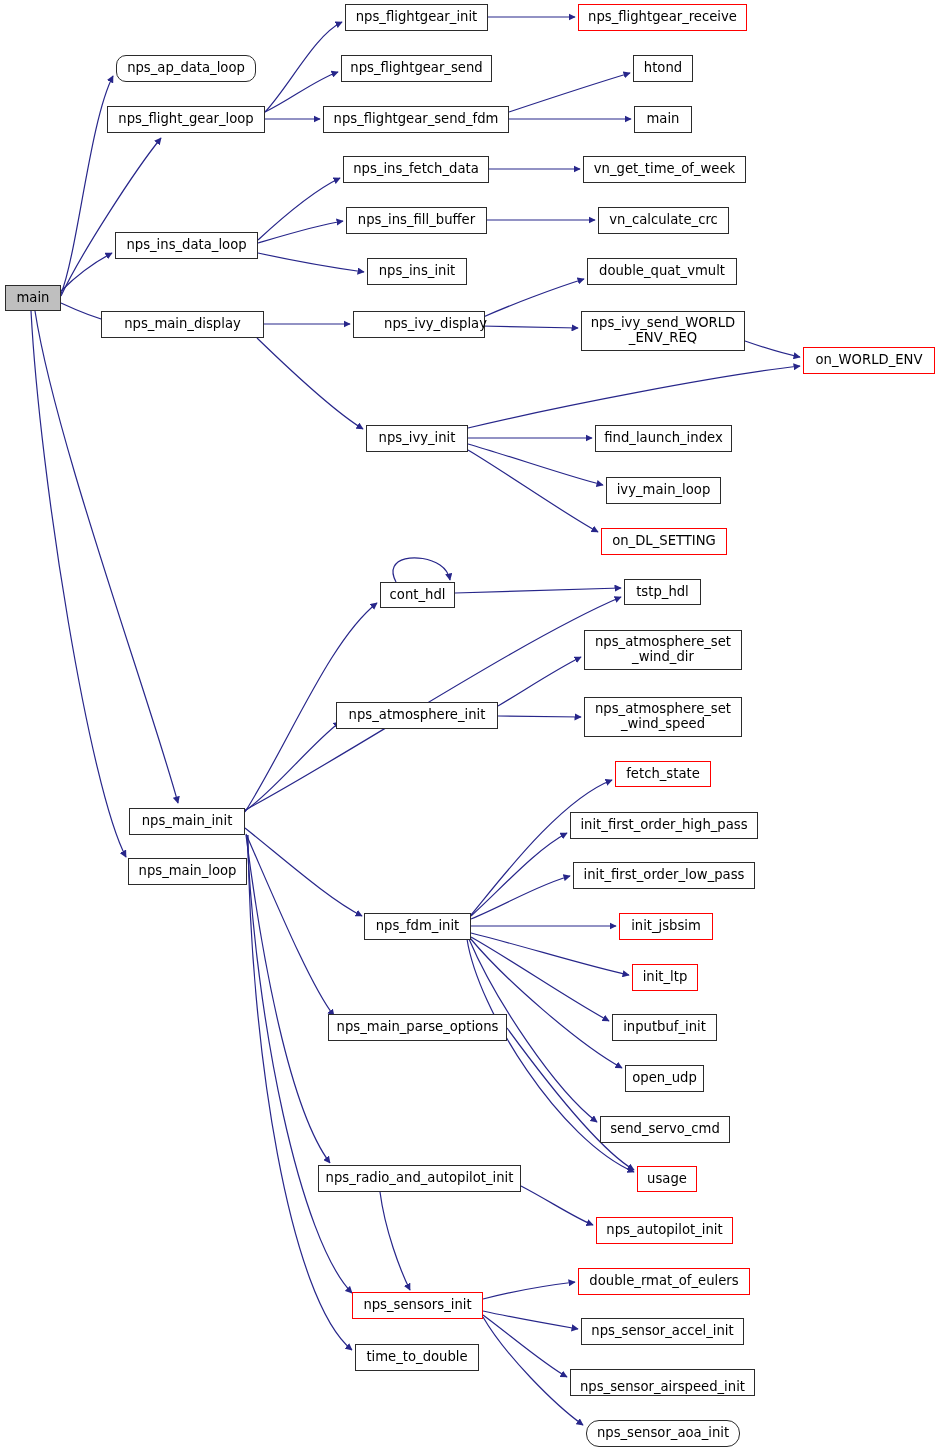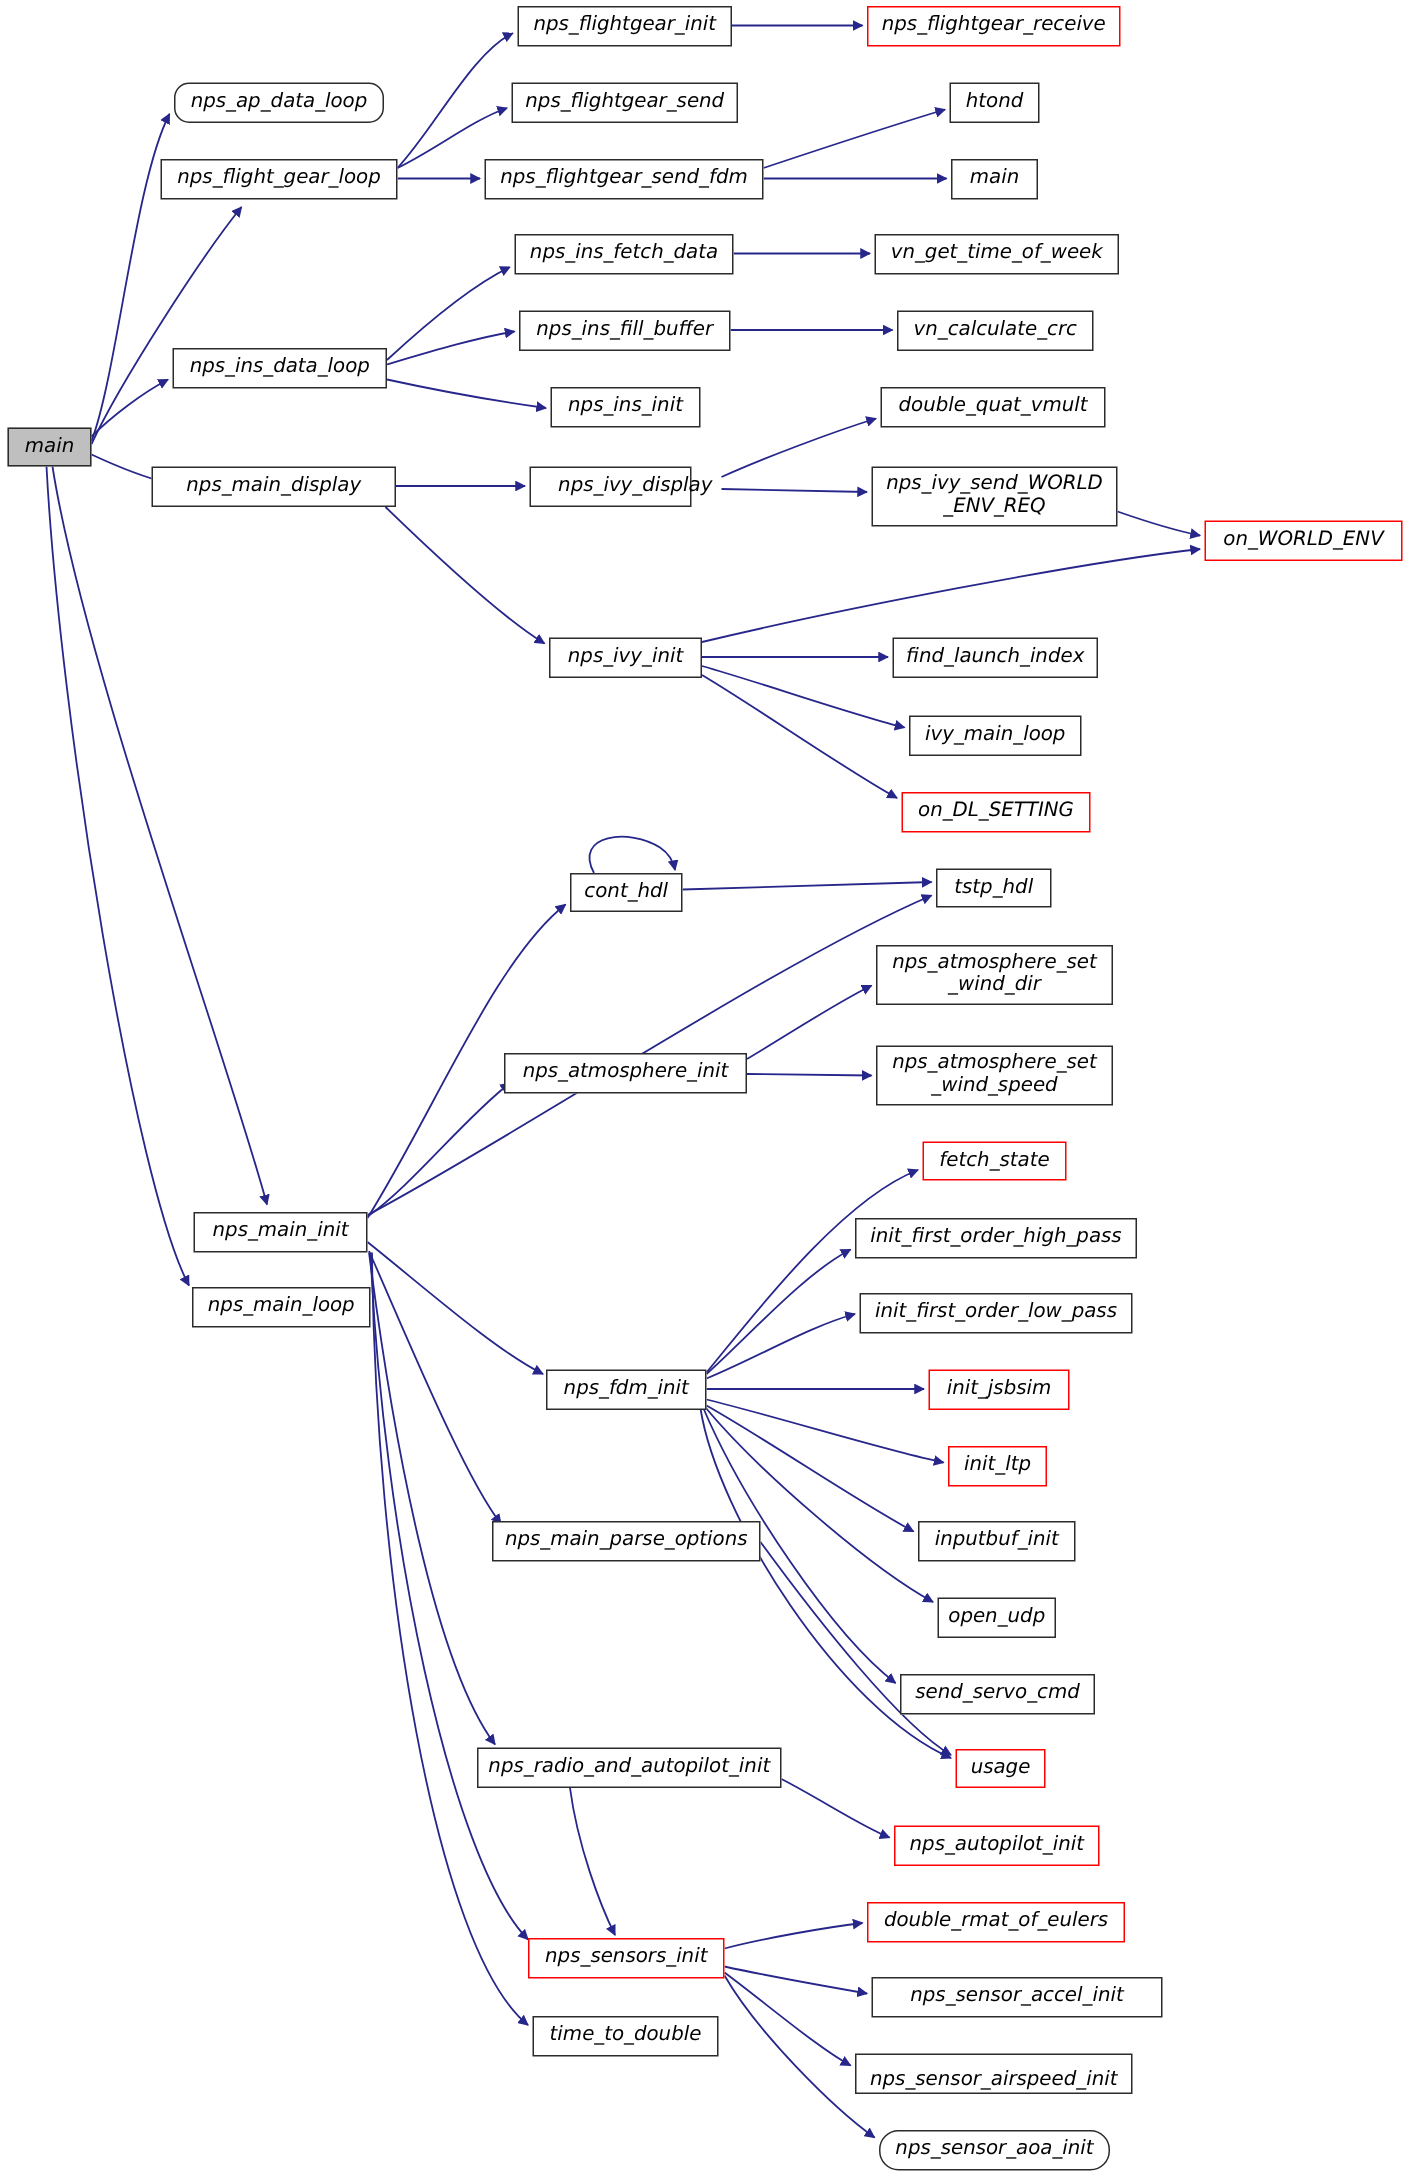--- a/index.html
+++ b/index.html
@@ -21,21 +21,20 @@
     justify-content:center;
     text-align:center;
     font-size:13.2px;
     line-height:1.12;
     color:#000000;
     background:#ffffff;
     border:1px solid #2b2b2b;
     white-space:pre-line;
     letter-spacing:0px;
     padding:0 3px;
-    font-style:italic;
   }
   .node.red{border:1px solid #ff0000;}
   .node.root{background:#bfbfbf;border:1px solid #2b2b2b;}
 </style>
 </head>
 <body>
 
 <div id="canvas">
   <svg id="edges" viewBox="0 0 939 1452" xmlns="http://www.w3.org/2000/svg">
     <defs>
@@ -107,21 +106,21 @@
       <div class="node" style="left: 115px; top: 232px; width: 143px; height: 27px;"><span>nps_ins_data_loop</span></div>
       <div class="node" style="left: 101px; top: 311px; width: 163px; height: 27px; text-align: right;"><span>nps_main_display</span></div>
       <div class="node" style="left: 129px; top: 808px; width: 116px; height: 27px;"><span>nps_main_init</span></div>
       <div class="node" style="left: 128px; top: 858px; width: 119px; height: 27px;"><span>nps_main_loop</span></div>
       <div class="node" style="left: 345px; top: 4px; width: 143px; height: 27px;"><span>nps_flightgear_init</span></div>
       <div class="node" style="left: 341px; top: 55px; width: 151px; height: 27px; justify-content: center;"><span>nps_flightgear_send</span></div>
       <div class="node" style="left: 323px; top: 106px; width: 186px; height: 27px;"><span>nps_flightgear_send_fdm</span></div>
       <div class="node" style="left: 343px; top: 156px; width: 146px; height: 27px;"><span>nps_ins_fetch_data</span></div>
       <div class="node" style="left: 346px; top: 207px; width: 141px; height: 27px;"><span>nps_ins_fill_buffer</span></div>
       <div class="node" style="left: 367px; top: 258px; width: 100px; height: 27px;"><span>nps_ins_init</span></div>
-      <div class="node" style="left: 353px; top: 311px; width: 108px; height: 27px; padding-left: 36px;"><span>nps_ivy_display</span></div>
+      <div class="node" style="left: 353px; top: 311px; width: 132px; height: 27px; padding-left: 36px;"><span>nps_ivy_display</span></div>
       <div class="node" style="left: 366px; top: 425px; width: 102px; height: 27px;"><span>nps_ivy_init</span></div>
       <div class="node" style="left: 380px; top: 582px; width: 75px; height: 26px;"><span>cont_hdl</span></div>
       <div class="node" style="left: 336px; top: 702px; width: 162px; height: 27px;"><span>nps_atmosphere_init</span></div>
       <div class="node" style="left: 364px; top: 913px; width: 107px; height: 27px;"><span>nps_fdm_init</span></div>
       <div class="node" style="left: 328px; top: 1014px; width: 179px; height: 27px;"><span>nps_main_parse_options</span></div>
       <div class="node" style="left: 318px; top: 1165px; width: 203px; height: 27px;"><span>nps_radio_and_autopilot_init</span></div>
       <div class="node red" style="left: 352px; top: 1292px; width: 131px; height: 27px;"><span>nps_sensors_init</span></div>
       <div class="node" style="left: 355px; top: 1344px; width: 124px; height: 27px;"><span>time_to_double</span></div>
       <div class="node red" style="left: 578px; top: 4px; width: 169px; height: 27px;"><span>nps_flightgear_receive</span></div>
       <div class="node" style="left: 633px; top: 55px; width: 60px; height: 27px;"><span>htond</span></div>
@@ -144,17 +143,17 @@
       <div class="node" style="left: 570px; top: 812px; width: 188px; height: 27px;"><span>init_first_order_high_pass</span></div>
       <div class="node" style="left: 573px; top: 862px; width: 182px; height: 27px;"><span>init_first_order_low_pass</span></div>
       <div class="node red" style="left: 619px; top: 913px; width: 94px; height: 27px;"><span>init_jsbsim</span></div>
       <div class="node red" style="left: 632px; top: 964px; width: 66px; height: 27px;"><span>init_ltp</span></div>
       <div class="node" style="left: 612px; top: 1014px; width: 105px; height: 27px;"><span>inputbuf_init</span></div>
       <div class="node" style="left: 625px; top: 1065px; width: 79px; height: 27px;"><span>open_udp</span></div>
       <div class="node" style="left: 600px; top: 1116px; width: 130px; height: 27px;"><span>send_servo_cmd</span></div>
       <div class="node red" style="left: 637px; top: 1166px; width: 60px; height: 26px;"><span>usage</span></div>
       <div class="node red" style="left: 596px; top: 1217px; width: 137px; height: 27px;"><span>nps_autopilot_init</span></div>
       <div class="node red" style="left: 578px; top: 1268px; width: 172px; height: 27px;"><span>double_rmat_of_eulers</span></div>
-      <div class="node" style="left: 581px; top: 1318px; width: 194px; height: 27px;"><span>nps_sensor_accel_init</span></div>
+      <div class="node" style="left: 581px; top: 1318px; width: 163px; height: 27px;"><span>nps_sensor_accel_init</span></div>
       <div class="node" style="left: 570px; top: 1369px; width: 185px; height: 27px; align-items: flex-end;"><span>nps_sensor_airspeed_init</span></div>
       <div class="node" style="left: 586px; top: 1420px; width: 154px; height: 27px; border-radius: 13px;"><span>nps_sensor_aoa_init</span></div>
     </div>
 </div>
 
 </body></html>

